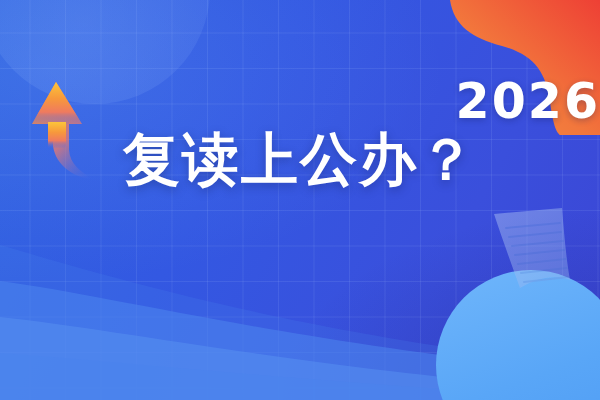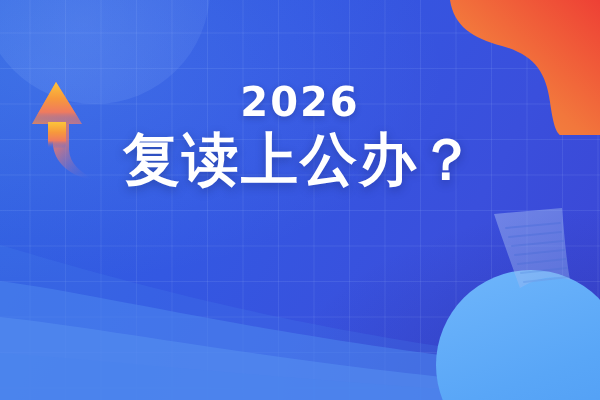--- a/index.html
+++ b/index.html
@@ -70,26 +70,27 @@
   
   .text-stack {
     position: absolute;
     left: 0; right: 0;
     top: 78px;
     text-align: center;
     z-index: 6;
   }
   .year {
     color: #ffffff;
-    font-size: 40px;
+    font-size: 49px;
     font-weight: 700;
     letter-spacing: 2px;
     line-height: 48px;
     font-family: "DejaVu Sans", "Liberation Sans", sans-serif;
     text-shadow: 0 2px 6px rgba(20,30,90,0.30);
+    text-align: right;
   }
   .headline {
     color: #ffffff;
     font-weight: 700;
     font-size: 57px;
     line-height: 67px;
     letter-spacing: 1px;
     font-family: "DejaVu Sans", "Liberation Sans", sans-serif;
     text-shadow: 0 3px 10px rgba(18,28,86,0.35);
     white-space: nowrap;

